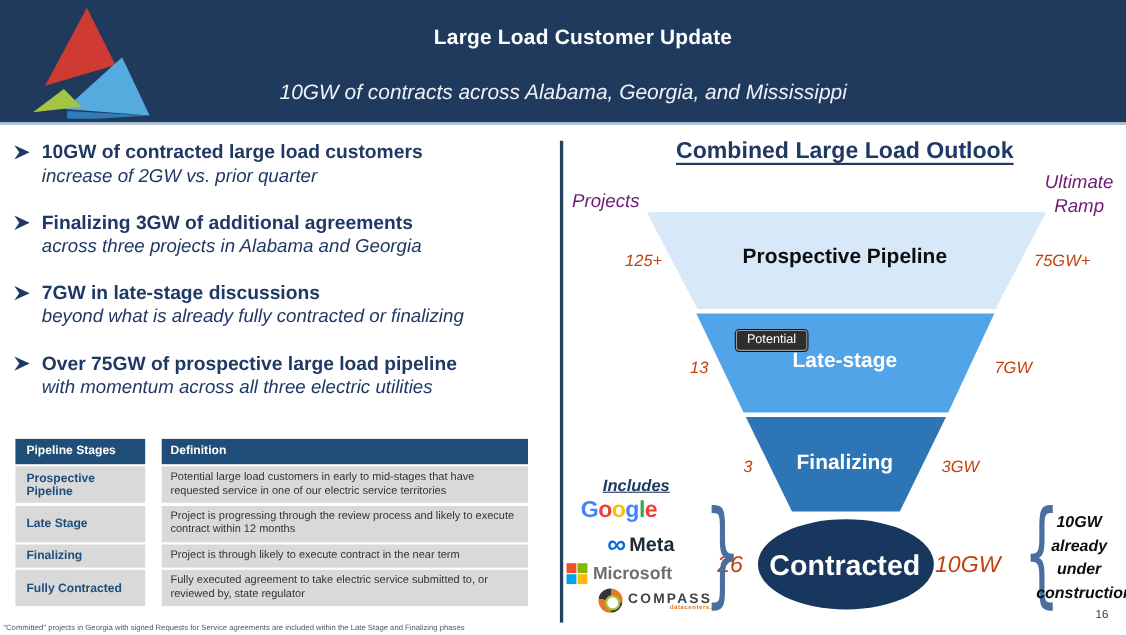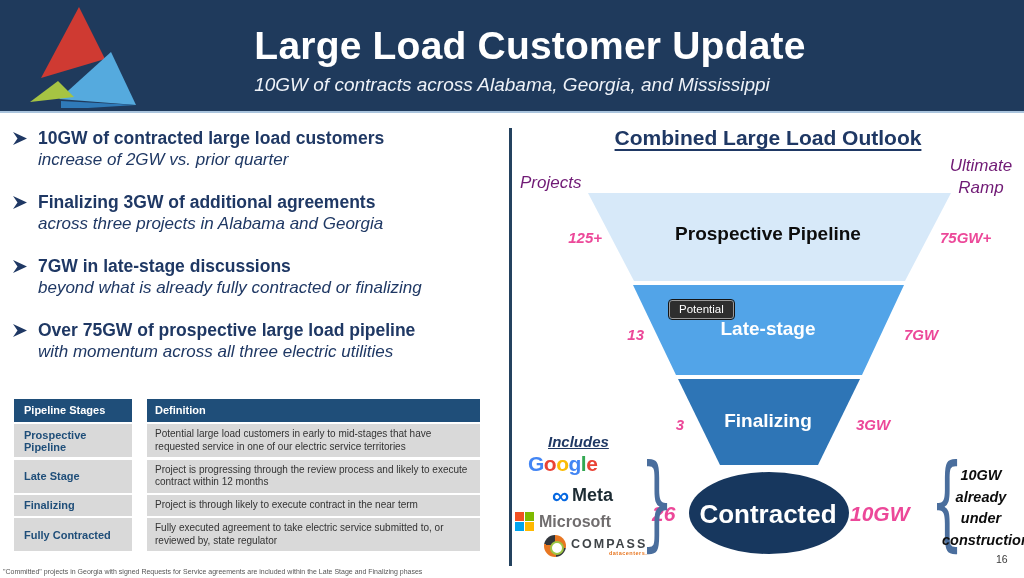--- a/index.html
+++ b/index.html
@@ -3,21 +3,21 @@
 <meta charset="utf-8">
 <style>
   * { margin:0; padding:0; box-sizing:border-box; }
   html,body { background:#888; }
   body { font-family:"Liberation Sans", sans-serif; }
   .slide { position:relative; width:1024px; height:578px; background:#ffffff; overflow:hidden; margin:0 auto; }
   .abs { position:absolute; }
 
   
   .header { position:absolute; left:0; top:0; width:1024px; height:113px; background:#1f3a5c; border-bottom:2px solid #aac4dd; }
-  .hdr-title { position:absolute; left:0; right:0; top:24px; text-align:center; color:#ffffff; font-size:39px; font-weight:600; letter-spacing:.2px;padding-left:36px; }
+  .hdr-title { position:absolute; left:0; right:0; top:24px; text-align:center; color:#ffffff; font-size:19px; font-weight:600; letter-spacing:.2px;padding-left:36px; }
   .hdr-sub { position:absolute; left:0; right:0; top:74px; text-align:center; color:#eef2f8; font-size:19px; font-style:italic; }
   .logo { position:absolute; left:28px; top:4px; }
 
   
   .left-col { position:absolute; left:0; top:115px; width:510px; height:463px; }
   .bullets { position:absolute; left:12px; top:12px; right:8px; }
   .bullet { display:flex; gap:10px; margin-bottom:20px; }
   .bullet .arrow { flex:0 0 16px; padding-top:4px; }
   .b-head { color:#1f3864; font-size:17.5px; font-weight:bold; line-height:22px; }
   .b-detail { color:#1f3864; font-size:17px; font-style:italic; line-height:22px; }
@@ -34,21 +34,21 @@
   .divider { position:absolute; left:509px; top:128px; width:3px; height:438px; background:#24425f; }
 
   
   .right-col { position:absolute; left:512px; top:113px; width:512px; height:465px; }
   .f-title { position:absolute; left:0; right:0; top:13px; text-align:center; color:#1f3864; font-size:21px; font-weight:bold; text-decoration:underline; text-underline-offset:4px; text-decoration-thickness:2px; }
   .axis { font-style:italic; font-size:17px; color:#701a75; font-weight:400; }
   .proj-label { left:8px; top:60px; }
   .ramp-label { right:0px; top:42px; width:86px; text-align:center; line-height:22px; }
 
   .stage-label { position:absolute; left:0; right:0; text-align:center; font-weight:bold; }
-  .num { position:absolute; font-style:italic; font-weight:bold; color:#ec4899; font-size:15px; }
+  .num { position:absolute; font-style:italic; font-weight:normal; color:#c2410c; font-size:15px; }
 
   .tooltip { position:absolute; left:157px; top:187px; background:#2e2e2e; color:#ffffff; font-size:11.5px; padding:2px 9px 3px; border:1px solid #9a9a9a; outline:1px solid #141414; border-radius:3px; }
 
   .includes { position:absolute; left:36px; top:320px; color:#1f3864; font-size:15px; font-weight:bold; font-style:italic; text-decoration:underline; }
   .brace { position:absolute; color:#4a6e9d; font-size:104px; line-height:112px; font-weight:400; transform:scaleX(.5); font-family:"DejaVu Sans", sans-serif; }
   .right-note { position:absolute; left:430px; top:352px; width:78px; text-align:center; font-style:italic; font-weight:600; font-size:14.5px; line-height:21.5px; color:#0d0d0d; }
   .page-num { position:absolute; left:484px; top:440px; font-size:10.5px; color:#3a3a3a; }
 
   
   .logo-google { position:absolute; left:16px; top:339px; font-size:21px; font-weight:600; letter-spacing:-.5px; }

